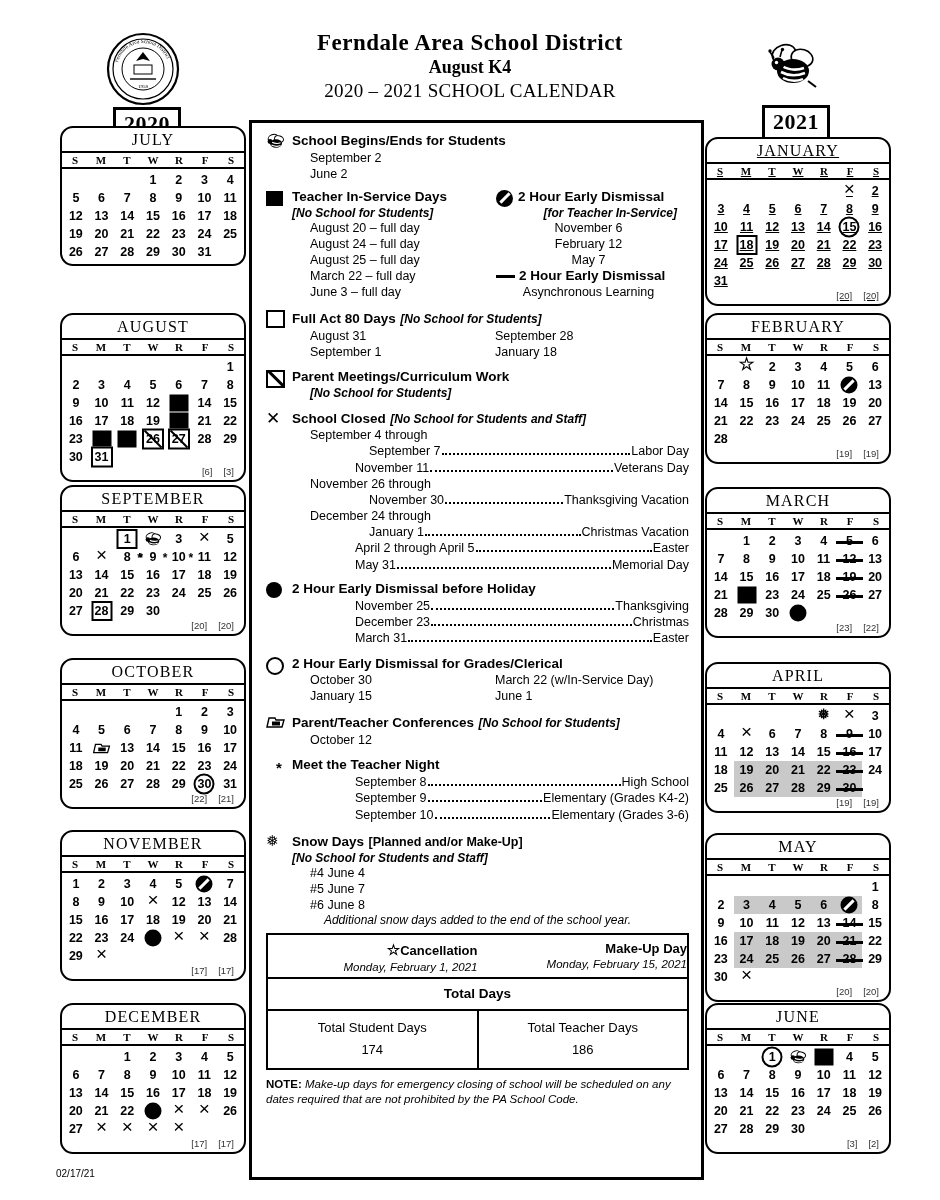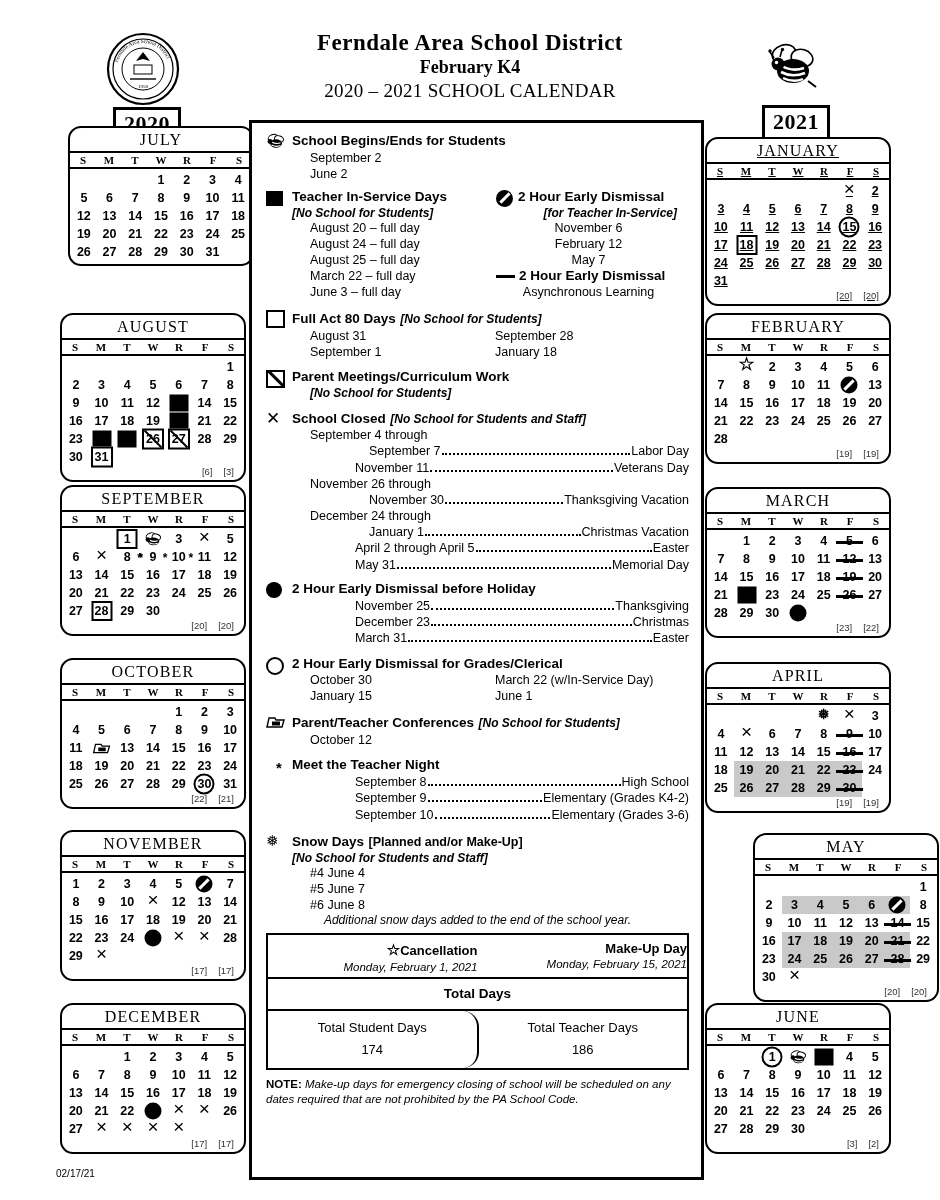--- a/index.html
+++ b/index.html
@@ -179,21 +179,21 @@
   .dotline .val{white-space:nowrap;padding-left:1px;}
 
   
   .cancelbox{margin-top:6px;border:2.5px solid #000;display:flex;}
   .cancelbox>div{flex:1;text-align:right;padding:6px 0 4px;}
   .cancelbox .bt{font-weight:bold;font-size:13px;}
   .cancelbox .bd{font-style:italic;font-size:11.5px;margin-top:2px;}
   .totalbox{border:2.5px solid #000;border-top:none;}
   .totalhdr{text-align:center;font-weight:bold;font-size:13.5px;padding:7px 0 8px;border-bottom:2.5px solid #000;}
   .totalcells{display:flex;}
-  .totalcells>div{flex:1;text-align:center;padding:9px 0 11px;font-size:13px;border-radius:16px;}
+  .totalcells>div{flex:1;text-align:center;padding:9px 0 11px;font-size:13px;}
   .totalcells>div:first-child{border-right:2.5px solid #000;}
   .totalcells .n{margin-top:7px;font-size:13px;}
   .notes{margin-top:7px;font-size:11.5px;line-height:1.3;}
   .notes b{font-weight:bold;}
   .notes i{font-style:italic;}
 
   .printdate{position:absolute;left:56px;top:1168px;font-size:10px;}
 </style>
 </head>
 <body>
@@ -228,29 +228,29 @@
       <circle cx="14.5" cy="24.5" r="1.7" fill="#fff"></circle>
       <path d="M12 20 l-4 -6 M18 19 l2 -7" stroke="#000" stroke-width="1.6"></path>
       <circle cx="8" cy="13" r="1.7" fill="#000"></circle>
       <circle cx="20.5" cy="11.5" r="1.7" fill="#000"></circle>
       <path d="M46 43 l8 6" stroke="#000" stroke-width="2"></path>
     </svg>
   </div>
 
   <div class="header">
     <div class="title1">Ferndale Area School District</div>
-    <div class="title2">February K4</div>
+    <div class="title2">August K4</div>
     <div class="title3">2020 – 2021 SCHOOL CALENDAR</div>
   </div>
 
   <div class="yearbadge" id="year-2020">2020</div>
   <div class="yearbadge" id="year-2021">2021</div>
 
   <div id="months-left">
-      <div class="month" style="left: 68px; top: 126px;">
+      <div class="month" style="left: 60px; top: 126px;">
         <div class="m-name">JULY</div>
         <div class="m-dow">
           <span>S</span>
           <span>M</span>
           <span>T</span>
           <span>W</span>
           <span>R</span>
           <span>F</span>
           <span>S</span>
         </div>
@@ -757,21 +757,21 @@
           <div class="cell shade"><span class="num">27</span></div>
           <div class="cell shade"><span class="num">28</span></div>
           <div class="cell shade"><span class="num">29</span></div>
           <div class="cell mk-strike shade"><span class="num">30</span></div>
         </div>
         <div class="m-counts">
           <span>[19]</span>
           <span>[19]</span>
         </div>
       </div>
-      <div class="month" style="left: 705px; top: 833px; margin-left: 48px;">
+      <div class="month" style="left: 705px; top: 833px;">
         <div class="m-name">MAY</div>
         <div class="m-dow">
           <span>S</span>
           <span>M</span>
           <span>T</span>
           <span>W</span>
           <span>R</span>
           <span>F</span>
           <span>S</span>
         </div>

